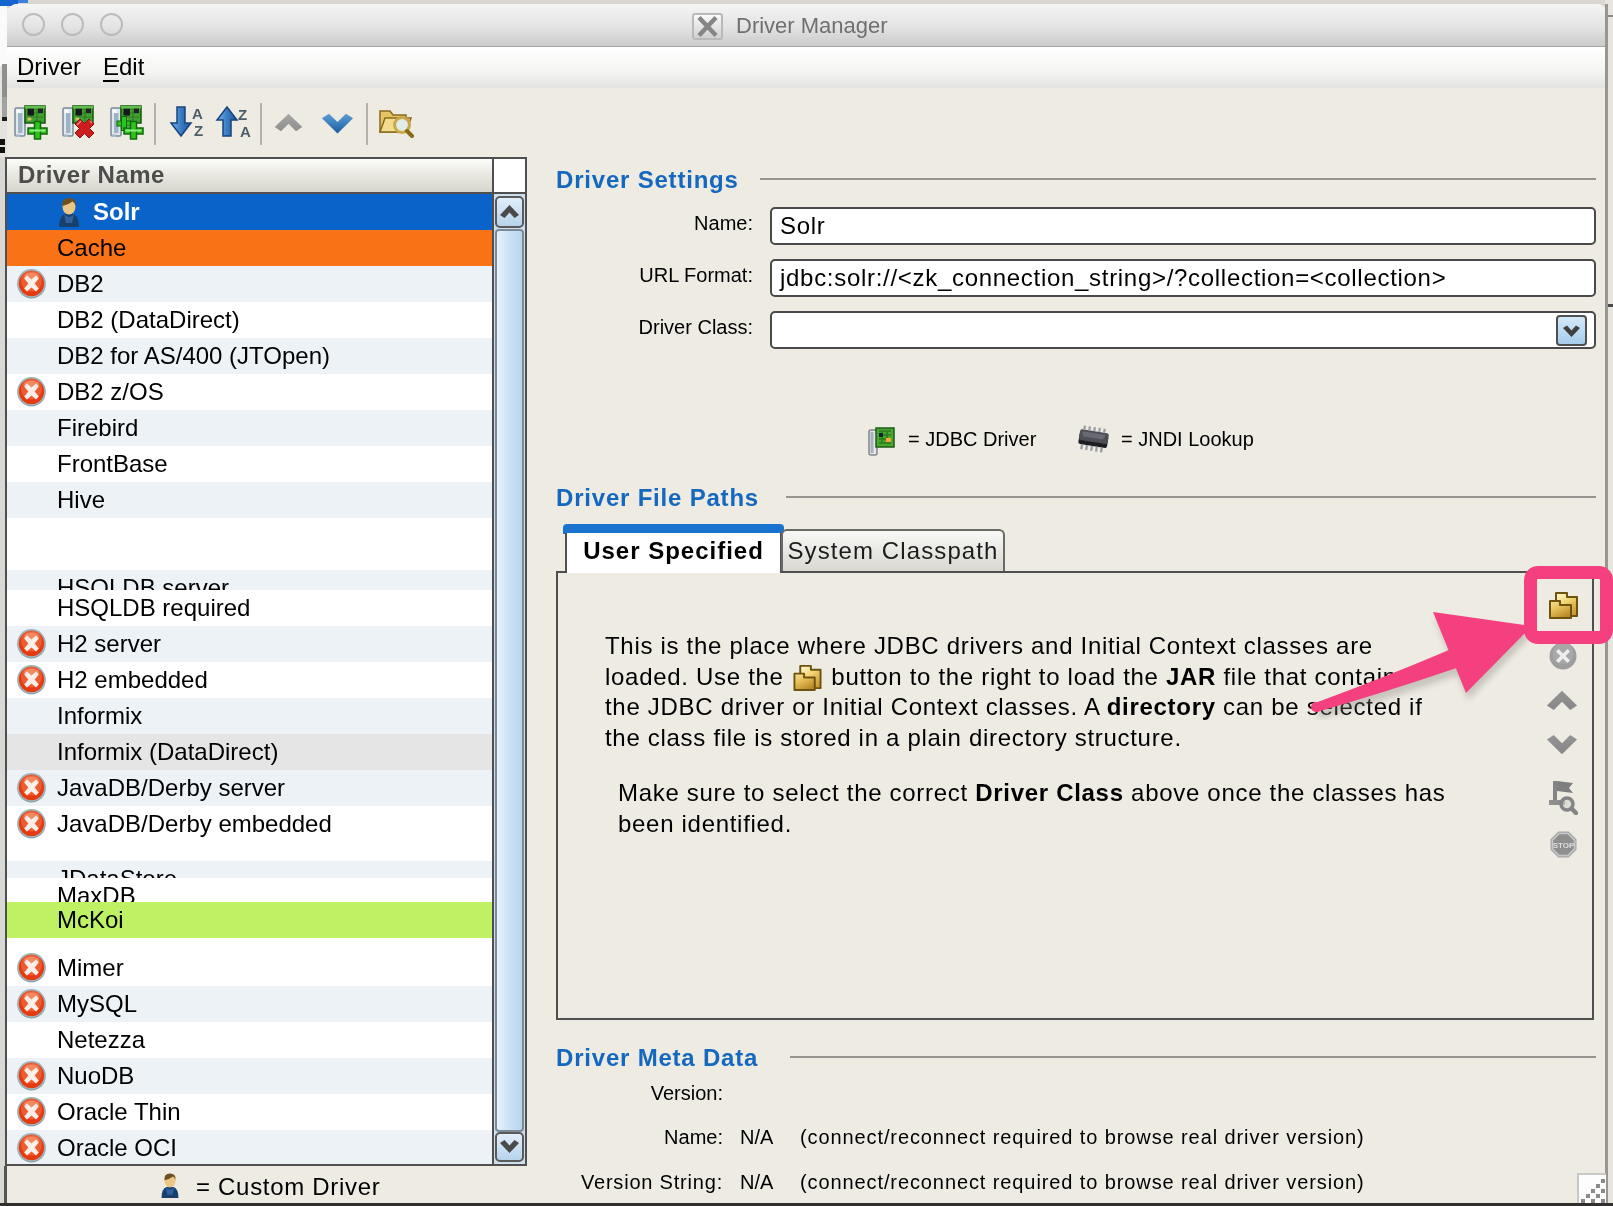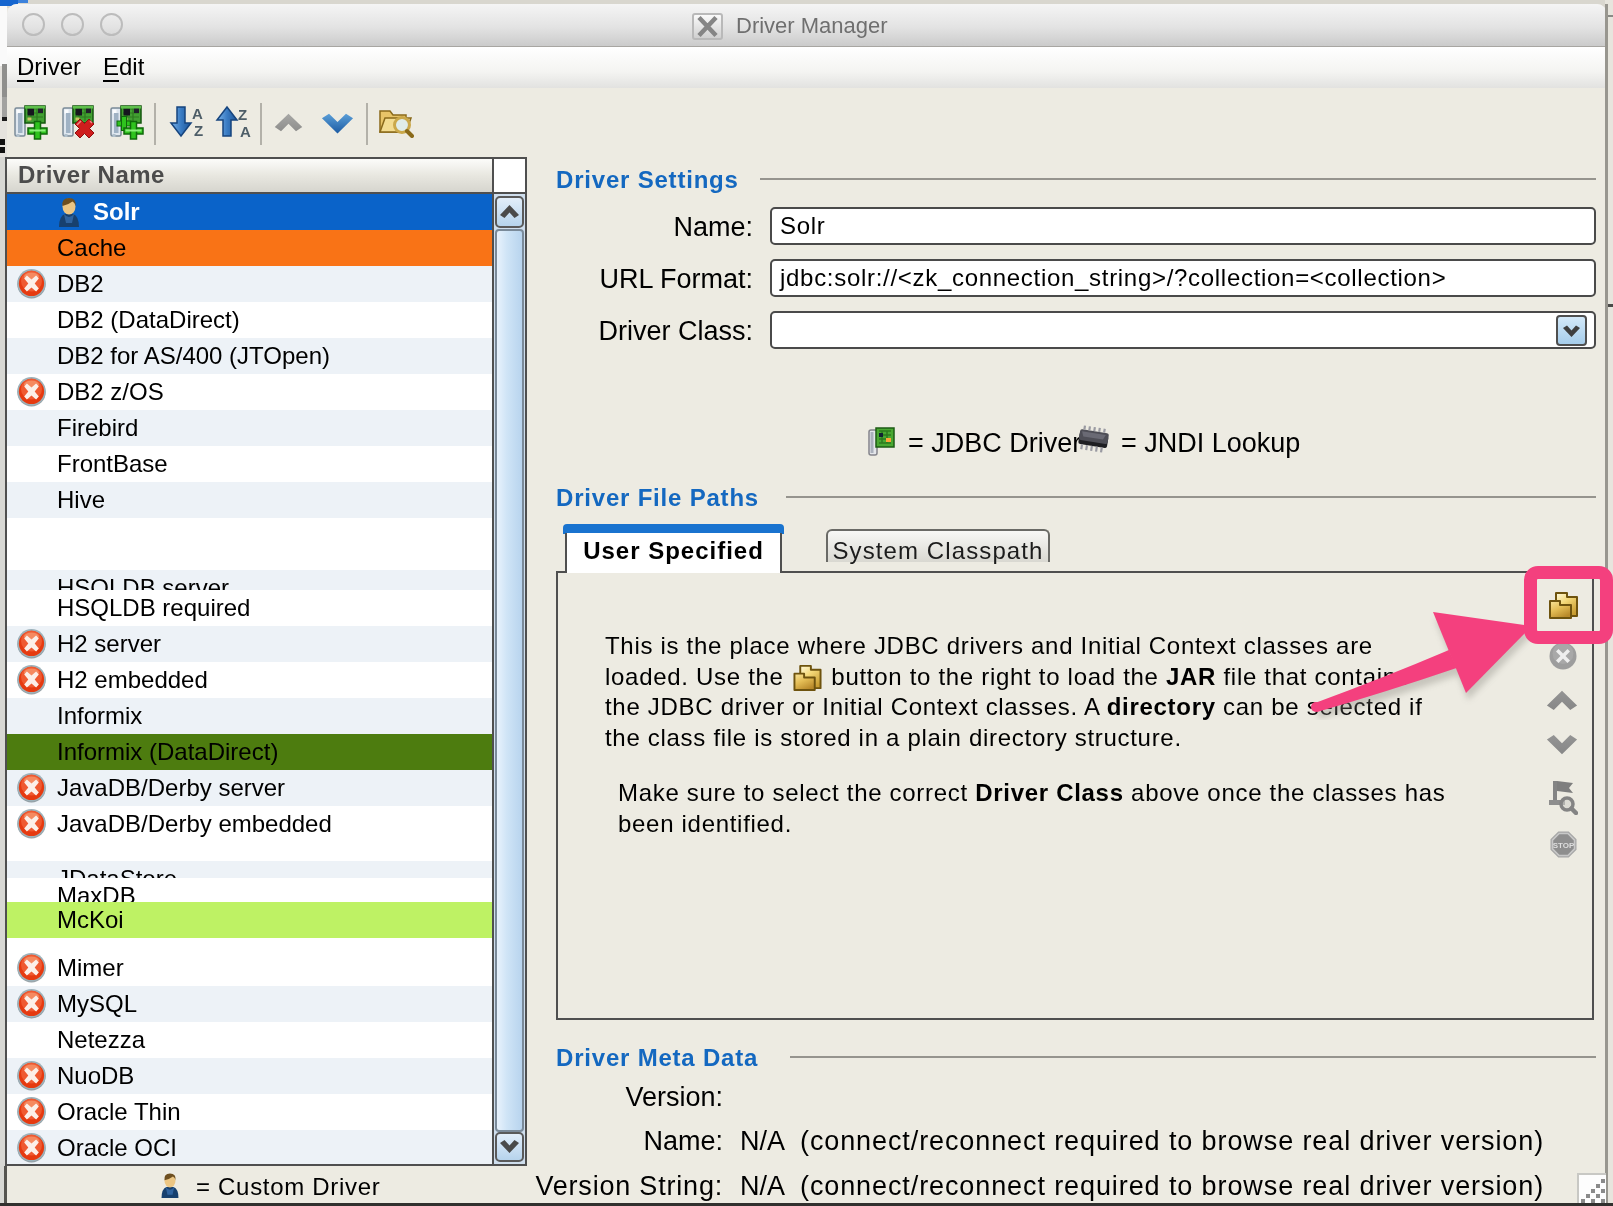--- a/index.html
+++ b/index.html
@@ -1,19 +1,19 @@
 <!DOCTYPE html>
 <html><head>
 <meta charset="utf-8">
 <style>
 html,body{margin:0;padding:0}
 body{width:1613px;height:1206px;position:relative;overflow:hidden;
  font-family:"Liberation Sans",sans-serif;background:#e9e7df}
 .a{position:absolute}
-.lbl{position:absolute;font-size:27px;color:#000;white-space:nowrap}
+.lbl{position:absolute;font-size:20px;color:#000;white-space:nowrap}
 .hdg{position:absolute;font-size:24px;font-weight:bold;color:#1468c0;white-space:nowrap;letter-spacing:0.8px}
 .hline{position:absolute;height:2px;background:#96948e}
 .field{position:absolute;background:#fff;border:2px solid #4a4a4a;border-radius:5px;
  font-size:24px;color:#000;line-height:34px;padding:0 0 0 8px;white-space:nowrap;letter-spacing:0.7px}
 .row{position:absolute;left:0;width:485px;height:36px;line-height:36px;font-size:24px;color:#000;white-space:nowrap}
 .rtxt{padding-left:50px}
 </style>
 </head>
 <body>
 
@@ -235,21 +235,21 @@
 <circle cx="15.5" cy="15.5" r="12.6" fill="#e63a10"></circle>
 <circle cx="15.5" cy="13" r="10.5" fill="#ef5a31"></circle>
 <ellipse cx="15.5" cy="8.5" rx="7.5" ry="4" fill="#f58a60"></ellipse>
 <path d="M8.2 10.6 L10.9 7.4 L15.5 11.5 L20.1 7.4 L22.8 10.6 L18.7 15.5 L22.8 20.4 L20.1 23.6 L15.5 19.5 L10.9 23.6 L8.2 20.4 L12.3 15.5 Z" fill="#fcefe8"></path>
 </svg></span>
         <span class="rtxt" style="display:block">H2 embedded</span>
       </div>
 <div class="row" style="top:504px;background:#edf2f7">
         <span class="rtxt" style="display:block">Informix</span>
       </div>
-<div class="row" style="top:540px;background:#4d7c0f">
+<div class="row" style="top:540px;background:#e5e5e5">
         <span class="rtxt" style="display:block">Informix (DataDirect)</span>
       </div>
 <div class="row" style="top:576px;background:#edf2f7">
         <span style="position:absolute;left:9px;top:2px"><svg width="31" height="31" viewBox="0 0 31 31">
 <circle cx="15.5" cy="16.2" r="14.2" fill="#45555c" opacity="0.55"></circle>
 <circle cx="15.5" cy="15.3" r="14.2" fill="#9db2ba"></circle>
 <circle cx="15.5" cy="15.5" r="12.6" fill="#e63a10"></circle>
 <circle cx="15.5" cy="13" r="10.5" fill="#ef5a31"></circle>
 <ellipse cx="15.5" cy="8.5" rx="7.5" ry="4" fill="#f58a60"></ellipse>
 <path d="M8.2 10.6 L10.9 7.4 L15.5 11.5 L20.1 7.4 L22.8 10.6 L18.7 15.5 L22.8 20.4 L20.1 23.6 L15.5 19.5 L10.9 23.6 L8.2 20.4 L12.3 15.5 Z" fill="#fcefe8"></path>
@@ -391,21 +391,21 @@
 </g>
 </g>
     </svg></div>
 <div class="lbl" style="left:1121px;top:428px">= JNDI Lookup</div>
 
 <div class="hdg" style="left:556px;top:484px">Driver File Paths</div>
 <div class="hline" style="left:786px;top:496px;width:810px"></div>
 <div class="a" style="left:563px;top:524px;width:221px;height:10px;background:#1973cf;border-radius:4px 4px 0 0"></div>
 <div class="a" style="left:565px;top:533px;width:217px;height:38px;background:#fff;border-left:2px solid #4f4f4f;border-right:2px solid #4f4f4f;box-sizing:border-box;
  text-align:center;font-size:24px;font-weight:bold;line-height:36px;letter-spacing:1px">User Specified</div>
-<div class="a" style="left:826px;top:529px;width:224px;height:33px;background:linear-gradient(#f8f8f6,#d9d8d1);
+<div class="a" style="left:781px;top:529px;width:224px;height:42px;background:linear-gradient(#f8f8f6,#d9d8d1);
  border:2px solid #6a6a66;border-bottom:none;border-radius:6px 6px 0 0;box-sizing:border-box;
  text-align:center;font-size:24px;color:#1c1c1c;line-height:40px;letter-spacing:1.1px">System Classpath</div>
 
 <div class="a" style="left:556px;top:571px;width:1038px;height:449px;border:2px solid #4f4f4f;background:#edebe2;box-sizing:border-box"></div>
 <div class="a" style="left:567px;top:569px;width:213px;height:4px;background:#fff"></div>
 <div class="a" style="left:605px;top:631px;width:920px;font-size:24px;line-height:30.5px;color:#000;letter-spacing:0.7px">
 This is the place where JDBC drivers and Initial Context classes are<br>
 loaded. Use the <span style="display:inline-block;width:33px;height:22px;vertical-align:-4px;position:relative;overflow:visible"><span style="position:absolute;left:0;top:-4px"><svg width="33" height="29" viewBox="0 0 33 30">
 <defs>
 <linearGradient id="gf1" x1="0" y1="0" x2="0.7" y2="1">

